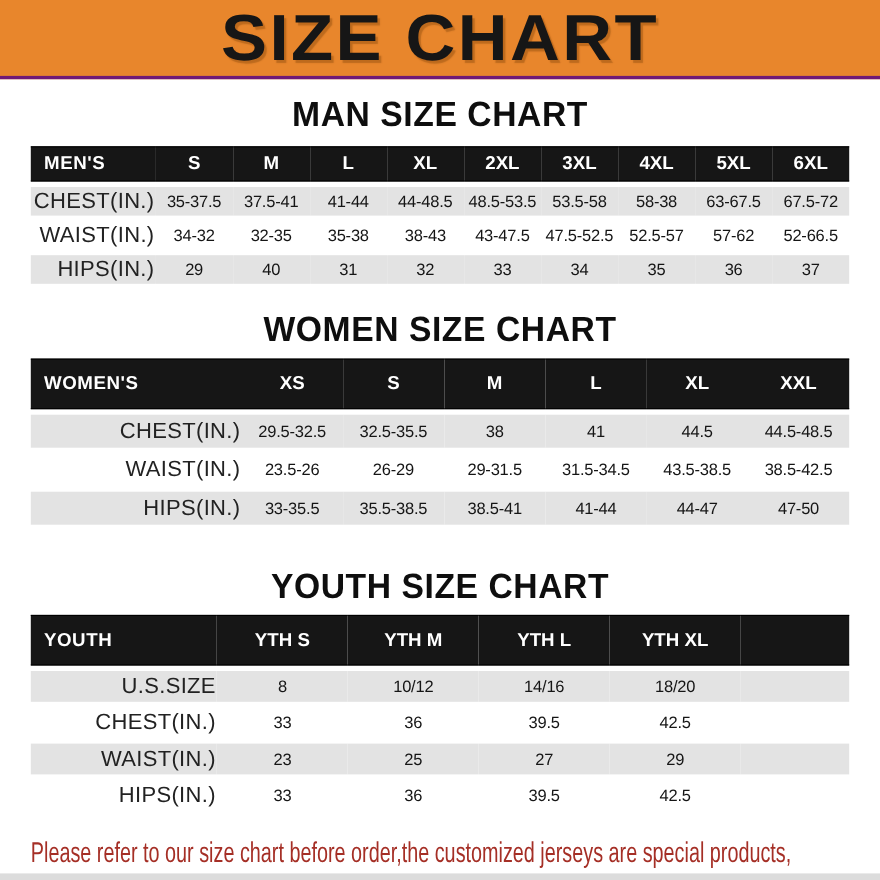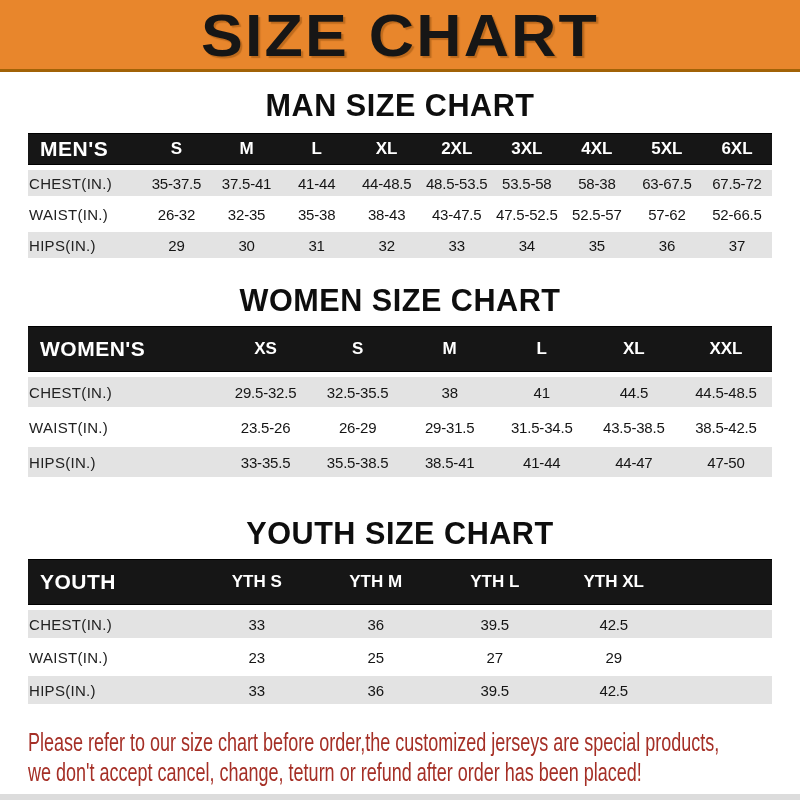--- a/index.html
+++ b/index.html
@@ -4,21 +4,21 @@
 <style>
   html,body{margin:0;padding:0;}
   body{
     width:800px;height:800px;position:relative;overflow:hidden;
     background:#ffffff;
     font-family:"Liberation Sans", sans-serif;
     -webkit-font-smoothing:antialiased;
   }
   
   .banner{
-    height:69px;background:#E8862C;border-bottom:3px solid #a16207;
+    height:69px;background:#E8862C;border-bottom:3px solid #701a75;
     display:flex;align-items:center;justify-content:center;
   }
   .banner-title{
     font-size:57px;font-weight:800;color:#161616;letter-spacing:2px;
     transform:scale(1.10,1.04);transform-origin:center;
     text-shadow:2px 2px 1px rgba(110,55,0,0.35);
     white-space:nowrap;
   }
   
   .content{padding:0 28px;}
@@ -32,31 +32,31 @@
   
   table.size-table{
     width:100%;table-layout:fixed;
     border-collapse:separate;border-spacing:0 5px;
   }
   .size-table thead th{
     background:#161616;color:#ffffff;text-align:center;
     border-top:1px solid #000;border-bottom:1px solid #000;
   }
   .size-table thead th.group-label{
-    text-align:left;padding-left:12px;font-size:21px;font-weight:800;letter-spacing:0.5px;
+    text-align:left;padding-left:12px;font-size:17px;font-weight:800;letter-spacing:0.5px;
   }
   .size-table thead th.col{font-size:17px;font-weight:700;}
   .men  thead th{height:28px;}
   .women thead th, .youth thead th{height:42px;text-align:center;}
   .men  th.group-label{width:13.5%;}
   .women th.group-label{width:24%;}
   .youth th.group-label{width:21%;}
   .youth .filler{width:13%;}
   .size-table tbody th.row-label{
-    font-weight:400;font-size:15px;color:#222;text-align:left;letter-spacing:0.3px;
+    font-weight:400;font-size:20px;color:#222;text-align:right;letter-spacing:0.3px;
   }
   .size-table tbody td.val{
     text-align:center;font-size:15px;color:#151515;letter-spacing:-0.2px;
   }
   .men  tbody th,.men  tbody td{height:24px;}
   .women tbody th,.women tbody td{height:28px;}
   .youth tbody th,.youth tbody td{height:26px;}
   .size-table tbody tr:nth-child(odd) > *{background:#E3E3E3;}
   .size-table tbody tr:nth-child(even) > *{background:#FFFFFF;}
   
@@ -104,34 +104,34 @@
             <td class="val">41-44</td>
             <td class="val">44-48.5</td>
             <td class="val">48.5-53.5</td>
             <td class="val">53.5-58</td>
             <td class="val">58-38</td>
             <td class="val">63-67.5</td>
             <td class="val">67.5-72</td>
           </tr>
           <tr>
             <th class="row-label">WAIST(IN.)</th>
-            <td class="val">26-32</td>
+            <td class="val">34-32</td>
             <td class="val">32-35</td>
             <td class="val">35-38</td>
             <td class="val">38-43</td>
             <td class="val">43-47.5</td>
             <td class="val">47.5-52.5</td>
             <td class="val">52.5-57</td>
             <td class="val">57-62</td>
             <td class="val">52-66.5</td>
           </tr>
           <tr>
             <th class="row-label">HIPS(IN.)</th>
             <td class="val">29</td>
-            <td class="val">30</td>
+            <td class="val">40</td>
             <td class="val">31</td>
             <td class="val">32</td>
             <td class="val">33</td>
             <td class="val">34</td>
             <td class="val">35</td>
             <td class="val">36</td>
             <td class="val">37</td>
           </tr>
         </tbody>
       </table>
@@ -191,20 +191,28 @@
             <th class="group-label">YOUTH</th>
             <th class="col">YTH S</th>
             <th class="col">YTH M</th>
             <th class="col">YTH L</th>
             <th class="col">YTH XL</th>
             <th class="filler"></th>
           </tr>
         </thead>
         <tbody>
           <tr>
+            <th class="row-label">U.S.SIZE</th>
+            <td class="val">8</td>
+            <td class="val">10/12</td>
+            <td class="val">14/16</td>
+            <td class="val">18/20</td>
+            <td class="filler"></td>
+          </tr>
+          <tr>
             <th class="row-label">CHEST(IN.)</th>
             <td class="val">33</td>
             <td class="val">36</td>
             <td class="val">39.5</td>
             <td class="val">42.5</td>
             <td class="filler"></td>
           </tr>
           <tr>
             <th class="row-label">WAIST(IN.)</th>
             <td class="val">23</td>

